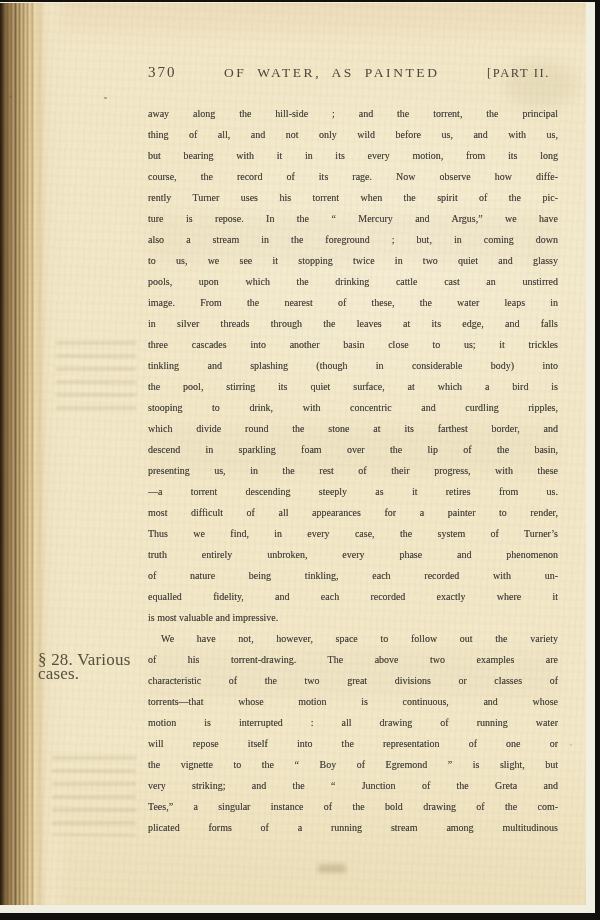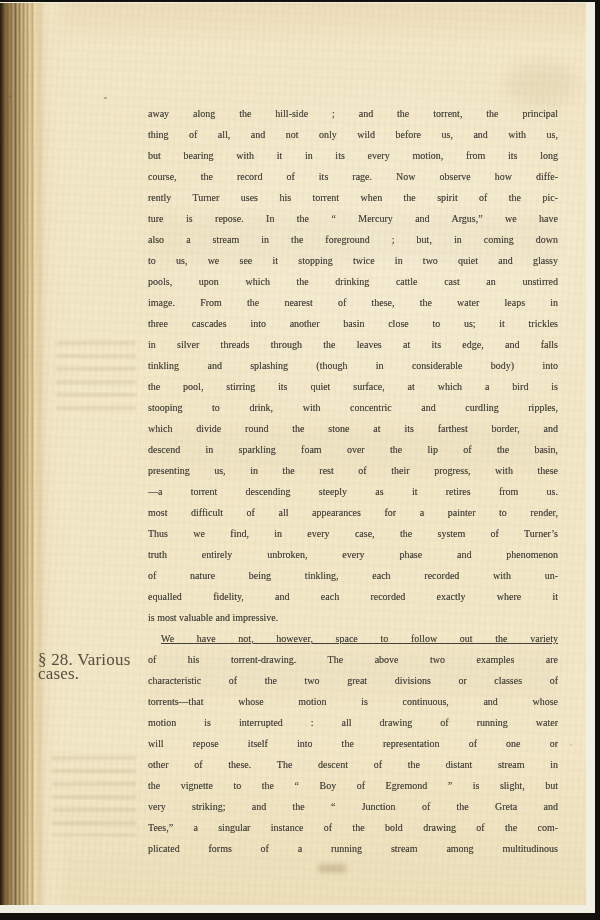--- a/index.html
+++ b/index.html
@@ -51,21 +51,21 @@
   }
   
   .body-text{position:absolute;left:148px;top:100px;width:410px;color:#44403a;}
   .line{
     height:21px;line-height:21px;font-size:10px;
     text-align:justify;text-align-last:justify;text-justify:inter-word;
     overflow:hidden;white-space:nowrap;
     text-shadow:0 0 0.5px rgba(68,64,58,0.55);
   }
   .line.no-just{text-align-last:left;}
-  .line.indent{text-indent:13px;text-decoration:underline;}
+  .line.indent{text-indent:13px;}
   
   .ghost-a,.ghost-b{
     position:absolute;filter:blur(1.2px);pointer-events:none;
     background:repeating-linear-gradient(180deg, rgba(150,128,88,0.15) 0 4px, rgba(0,0,0,0) 4px 13px);
   }
   .ghost-a{left:56px;top:338px;width:80px;height:72px;}
   .ghost-b{left:52px;top:753px;width:84px;height:80px;}
   .bleed{position:absolute;left:150px;width:408px;height:46px;pointer-events:none;
     background:rgba(180,158,112,0.05);filter:blur(6px);}
   .bleed.b1{top:212px;} .bleed.b2{top:424px;} .bleed.b3{top:648px;}
@@ -89,59 +89,63 @@
     <div class="gutter"></div>
     <div class="texture"></div>
 
     <div class="bleed b1"></div>
     <div class="bleed b2"></div>
     <div class="bleed b3"></div>
     <div class="ghost-a"></div>
     <div class="ghost-b"></div>
     <div class="corner-blot"></div>
 
+    <div class="header">
+      <span class="page-number">370</span>
+      <span class="running-title">OF WATER, AS PAINTED</span>
+      <span class="part-label">[PART II.</span>
+    </div>
 
     <div class="margin-note">
       <div>§ 28. Various</div>
       <div>cases.</div>
     </div>
 
     <div class="body-text">
         <div class="line">away along the hill-side ; and the torrent, the principal</div>
         <div class="line">thing of all, and not only wild before us, and with us,</div>
         <div class="line">but bearing with it in its every motion, from its long</div>
         <div class="line">course, the record of its rage.  Now observe how diffe-</div>
         <div class="line">rently Turner uses his torrent when the spirit of the pic-</div>
         <div class="line">ture is repose.  In the “ Mercury and Argus,” we have</div>
         <div class="line">also a stream in the foreground ; but, in coming down</div>
         <div class="line">to us, we see it stopping twice in two quiet and glassy</div>
         <div class="line">pools, upon which the drinking cattle cast an unstirred</div>
         <div class="line">image.  From the nearest of these, the water leaps in</div>
+        <div class="line">in silver threads through the leaves at its edge, and falls</div>
         <div class="line">three cascades into another basin close to us; it trickles</div>
-        <div class="line">in silver threads through the leaves at its edge, and falls</div>
         <div class="line">tinkling and splashing (though in considerable body) into</div>
         <div class="line">the pool, stirring its quiet surface, at which a bird is</div>
         <div class="line">stooping to drink, with concentric and curdling ripples,</div>
         <div class="line">which divide round the stone at its farthest border, and</div>
         <div class="line">descend in sparkling foam over the lip of the basin,</div>
         <div class="line">presenting us, in the rest of their progress, with these</div>
         <div class="line">—a torrent descending steeply as it retires from us.</div>
         <div class="line">most difficult of all appearances for a painter to render,</div>
         <div class="line">Thus we find, in every case, the system of Turner’s</div>
         <div class="line">truth entirely unbroken, every phase and phenomenon</div>
         <div class="line">of nature being tinkling, each recorded with un-</div>
         <div class="line">equalled fidelity, and each recorded exactly where it</div>
         <div class="line no-just">is most valuable and impressive.</div>
         <div class="line indent">We have not, however, space to follow out the variety</div>
         <div class="line">of his torrent-drawing.  The above two examples are</div>
         <div class="line">characteristic of the two great divisions or classes of</div>
         <div class="line">torrents—that whose motion is continuous, and whose</div>
         <div class="line">motion is interrupted : all drawing of running water</div>
         <div class="line">will repose itself into the representation of one or</div>
-        <div class="line">other of these.  The descent of the distant stream in</div>
         <div class="line">the vignette to the “ Boy of Egremond ” is slight, but</div>
         <div class="line">very striking; and the “ Junction of the Greta and</div>
         <div class="line">Tees,” a singular instance of the bold drawing of the com-</div>
         <div class="line">plicated forms of a running stream among multitudinous</div>
       </div>
 
     <div class="signature-mark"></div>
     <div class="speck s1"></div>
     <div class="speck s2"></div>
     <div class="speck s3"></div>

